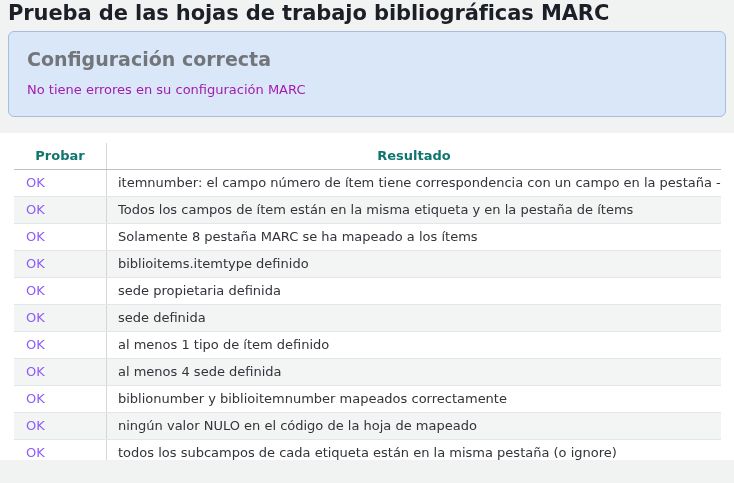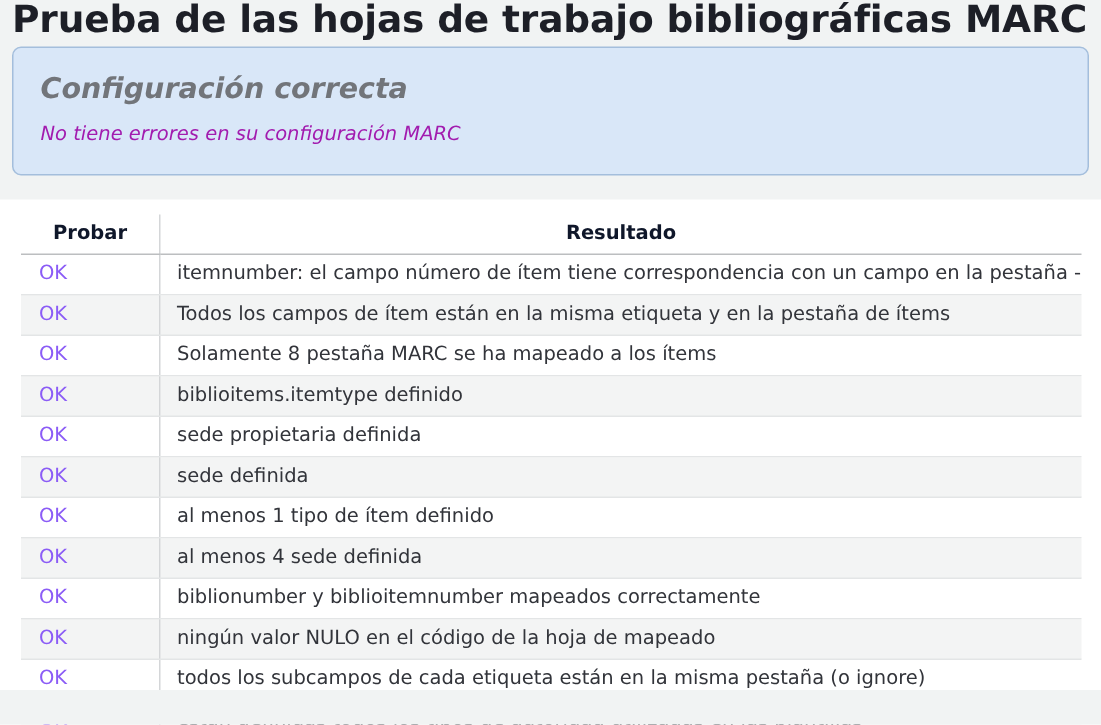--- a/index.html
+++ b/index.html
@@ -14,34 +14,33 @@
     font-size: 13px;
     color: #242429;
     overflow: hidden;
     position: relative;
   }
 
   
   .page-title {
     margin: 0;
     padding: 0 8px;
-    font-size: 25px;
+    font-size: 21px;
     line-height: 26px;
     font-weight: bold;
     color: #1d1f27;
     letter-spacing: -0.1px;
     white-space: nowrap;
   }
 
   
   .alert-wrap {
     padding: 5px 8px 0 8px;
     box-sizing: border-box;
     width: 734px;
-    font-style: italic;
   }
   .dialog-message {
     background: #d9e7f8;
     border: 1px solid #a4bedc;
     border-radius: 6px;
     padding: 16px 18px 18px 18px;
     box-sizing: border-box;
     width: 100%;
   }
   .dialog-title {
@@ -76,21 +75,21 @@
   }
   table.results {
     border-collapse: collapse;
     width: 707px;
     font-size: 13px;
     table-layout: fixed;
   }
   table.results th {
     font-weight: bold;
     font-size: 13px;
-    color: #0f172a;
+    color: #0f766e;
     padding: 5px 10px 6px 10px;
     border-bottom: 1px solid #bcbec0;
     background: #ffffff;
     text-align: center;
     vertical-align: middle;
     white-space: nowrap;
   }
   table.results th.col-probar {
     width: 72px;
     border-right: 1px solid #d4d6d8;

